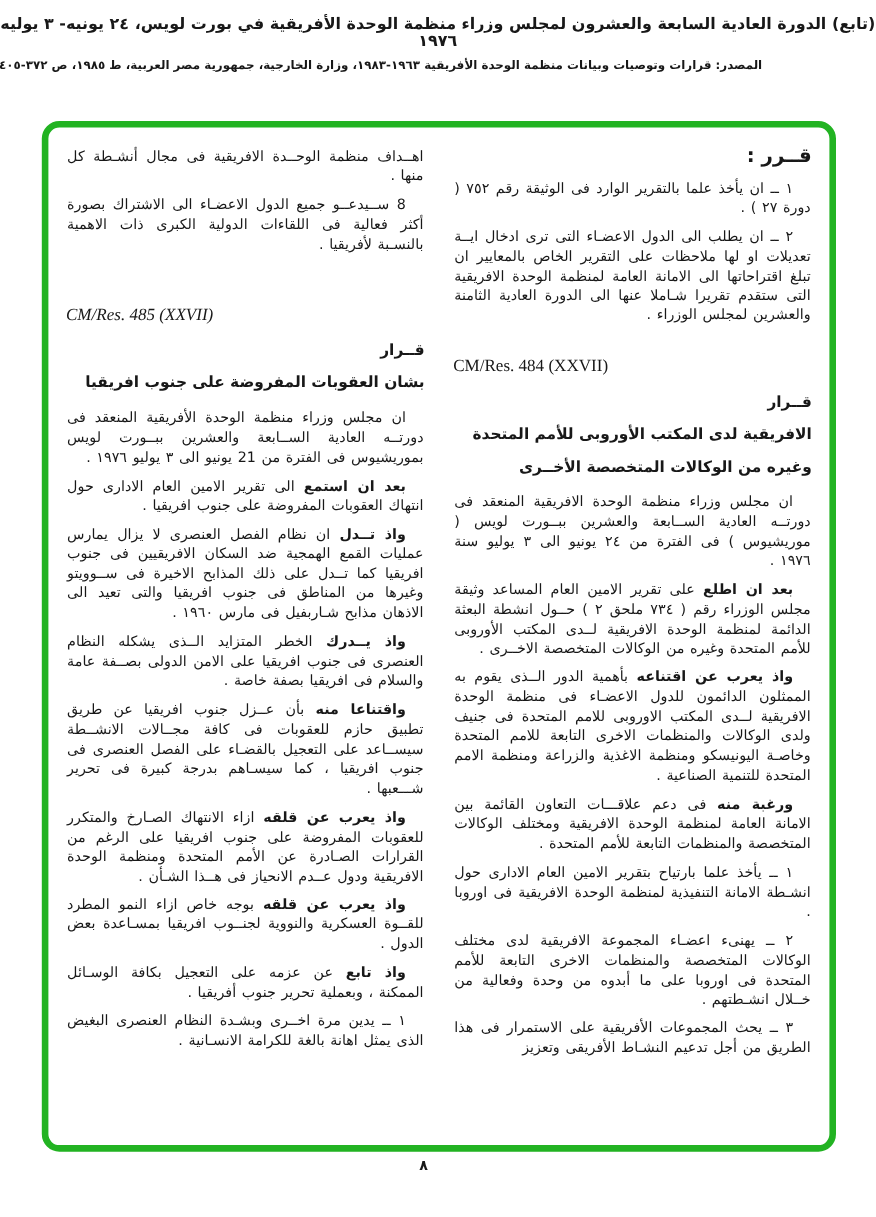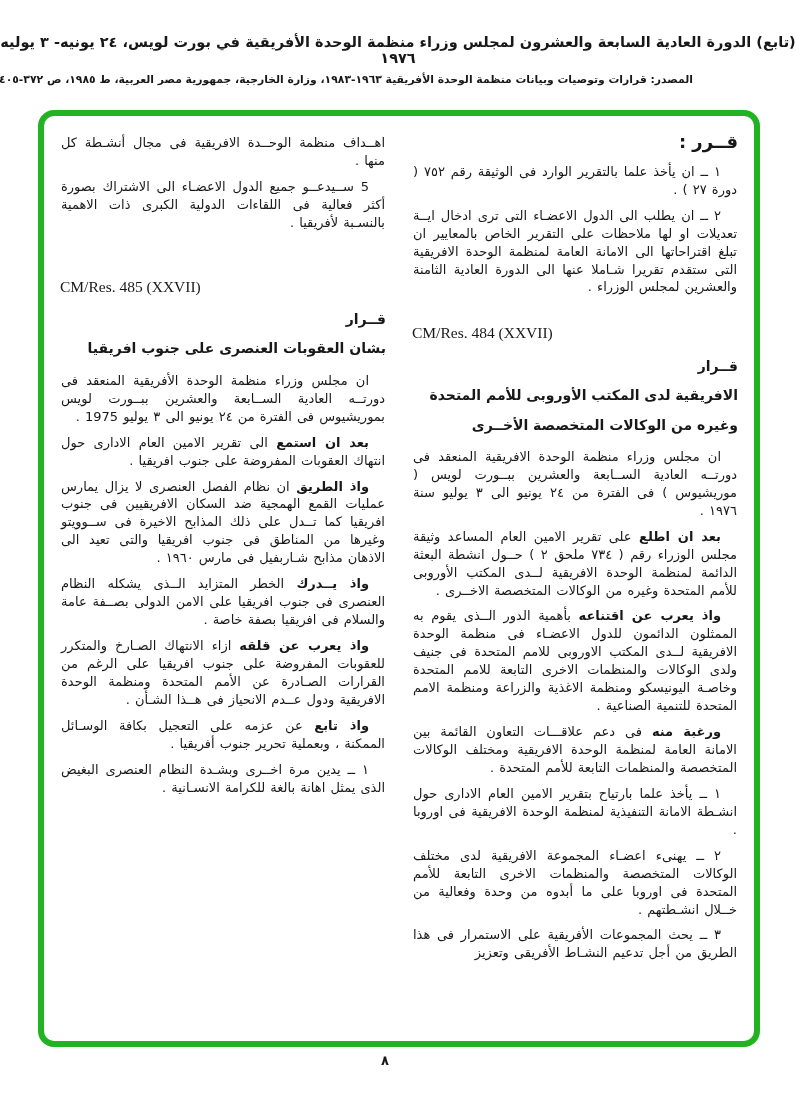--- a/index.html
+++ b/index.html
@@ -1,21 +1,21 @@
 <!DOCTYPE html>
 <html lang="ar"><head>
 <meta charset="utf-8">
 <style>
   html,body{margin:0;padding:0;}
   body{
     width:796px;height:1106px;position:relative;overflow:hidden;
     background:#ffffff;color:#181818;
     font-family:"DejaVu Sans",sans-serif;
   }
-  .header{direction:rtl;text-align:center;padding-top:34px;}
+  .header{direction:rtl;text-align:center;padding-top:14px;}
   .header-line1{font-size:14.5px;font-weight:bold;letter-spacing:0;}
   .header-line2{font-size:10.8px;font-weight:bold;margin-top:7px;transform:translateX(-52px);}
   .frame{
     position:absolute;left:38px;top:110px;width:722px;height:937px;
     box-sizing:border-box;border:6px solid #22b322;border-radius:16px;
     padding:10px 16px 8px;
   }
   .cols{display:flex;direction:rtl;gap:26px;height:100%;overflow:hidden;}
   .col{flex:1;direction:rtl;text-align:justify;font-size:13px;line-height:1.38;}
   .decree-heading{font-weight:bold;font-size:18px;text-align:right;margin:4px 0 8px;}
@@ -56,30 +56,32 @@
         <div class="para">ان مجلس وزراء منظمة الوحدة الافريقية المنعقد فى دورتــه العادية الســابعة والعشرين ببــورت لويس ( موريشيوس ) فى الفترة من ٢٤ يونيو الى ٣ يوليو سنة ١٩٧٦ .</div>
         <div class="para"><span class="lead">بعد ان اطلع</span> على تقرير الامين العام المساعد وثيقة مجلس الوزراء رقم ( ٧٣٤ ملحق ٢ ) حــول انشطة البعثة الدائمة لمنظمة الوحدة الافريقية لــدى المكتب الأوروبى للأمم المتحدة وغيره من الوكالات المتخصصة الاخــرى .</div>
         <div class="para"><span class="lead">واذ يعرب عن اقتناعه</span> بأهمية الدور الــذى يقوم به الممثلون الدائمون للدول الاعضـاء فى منظمة الوحدة الافريقية لــدى المكتب الاوروبى للامم المتحدة فى جنيف ولدى الوكالات والمنظمات الاخرى التابعة للامم المتحدة وخاصـة اليونيسكو ومنظمة الاغذية والزراعة ومنظمة الامم المتحدة للتنمية الصناعية .</div>
         <div class="para"><span class="lead">ورغبة منه</span> فى دعم علاقـــات التعاون القائمة بين الامانة العامة لمنظمة الوحدة الافريقية ومختلف الوكالات المتخصصة والمنظمات التابعة للأمم المتحدة .</div>
         <div class="para">١ ــ يأخذ علما بارتياح بتقرير الامين العام الادارى حول انشـطة الامانة التنفيذية لمنظمة الوحدة الافريقية فى اوروبا .</div>
         <div class="para">٢ ــ يهنىء اعضـاء المجموعة الافريقية لدى مختلف الوكالات المتخصصة والمنظمات الاخرى التابعة للأمم المتحدة فى اوروبا على ما أبدوه من وحدة وفعالية من خــلال انشـطتهم .</div>
         <div class="para">٣ ــ يحث المجموعات الأفريقية على الاستمرار فى هذا الطريق من أجل تدعيم النشـاط الأفريقى وتعزيز</div>
       </div>
     <div class="col">
         <div class="para noindent">اهــداف منظمة الوحــدة الافريقية فى مجال أنشـطة كل منها .</div>
-        <div class="para">5 ســيدعــو جميع الدول الاعضـاء الى الاشتراك بصورة أكثر فعالية فى اللقاءات الدولية الكبرى ذات الاهمية بالنسـبة لأفريقيا .</div>
-        <div class="res-label" style="margin-top: 44px;">CM/Res. 485 (XXVII)</div>
+        <div class="para">8 ســيدعــو جميع الدول الاعضـاء الى الاشتراك بصورة أكثر فعالية فى اللقاءات الدولية الكبرى ذات الاهمية بالنسـبة لأفريقيا .</div>
+        <div class="res-label" style="margin-top: 44px; font-style: italic;">CM/Res. 485 (XXVII)</div>
         <div class="doc-title">
           <div>قــرار</div>
-          <div>بشان العقوبات العنصرى على جنوب افريقيا</div>
+          <div>بشان العقوبات المفروضة على جنوب افريقيا</div>
         </div>
-        <div class="para">ان مجلس وزراء منظمة الوحدة الأفريقية المنعقد فى دورتــه العادية الســابعة والعشرين ببــورت لويس بموريشيوس فى الفترة من ٢٤ يونيو الى ٣ يوليو 1975 .</div>
+        <div class="para">ان مجلس وزراء منظمة الوحدة الأفريقية المنعقد فى دورتــه العادية الســابعة والعشرين ببــورت لويس بموريشيوس فى الفترة من 21 يونيو الى ٣ يوليو ١٩٧٦ .</div>
         <div class="para"><span class="lead">بعد ان استمع</span> الى تقرير الامين العام الادارى حول انتهاك العقوبات المفروضة على جنوب افريقيا .</div>
-        <div class="para"><span class="lead">واذ الطريق</span> ان نظام الفصل العنصرى لا يزال يمارس عمليات القمع الهمجية ضد السكان الافريقيين فى جنوب افريقيا كما تــدل على ذلك المذابح الاخيرة فى ســوويتو وغيرها من المناطق فى جنوب افريقيا والتى تعيد الى الاذهان مذابح شـاربفيل فى مارس ١٩٦٠ .</div>
+        <div class="para"><span class="lead">واذ تــدل</span> ان نظام الفصل العنصرى لا يزال يمارس عمليات القمع الهمجية ضد السكان الافريقيين فى جنوب افريقيا كما تــدل على ذلك المذابح الاخيرة فى ســوويتو وغيرها من المناطق فى جنوب افريقيا والتى تعيد الى الاذهان مذابح شـاربفيل فى مارس ١٩٦٠ .</div>
         <div class="para"><span class="lead">واذ يــدرك</span> الخطر المتزايد الــذى يشكله النظام العنصرى فى جنوب افريقيا على الامن الدولى بصــفة عامة والسلام فى افريقيا بصفة خاصة .</div>
+        <div class="para"><span class="lead">واقتناعا منه</span> بأن عــزل جنوب افريقيا عن طريق تطبيق حازم للعقوبات فى كافة مجــالات الانشــطة سيســاعد على التعجيل بالقضـاء على الفصل العنصرى فى جنوب افريقيا ، كما سيسـاهم بدرجة كبيرة فى تحرير شـــعبها .</div>
         <div class="para"><span class="lead">واذ يعرب عن قلقه</span> ازاء الانتهاك الصـارخ والمتكرر للعقوبات المفروضة على جنوب افريقيا على الرغم من القرارات الصـادرة عن الأمم المتحدة ومنظمة الوحدة الافريقية ودول عــدم الانحياز فى هــذا الشـأن .</div>
+        <div class="para"><span class="lead">واذ يعرب عن قلقه</span> بوجه خاص ازاء النمو المطرد للقــوة العسكرية والنووية لجنــوب افريقيا بمسـاعدة بعض الدول .</div>
         <div class="para"><span class="lead">واذ تابع</span> عن عزمه على التعجيل بكافة الوسـائل الممكنة ، وبعملية تحرير جنوب أفريقيا .</div>
         <div class="para">١ ــ يدين مرة اخــرى وبشـدة النظام العنصرى البغيض الذى يمثل اهانة بالغة للكرامة الانسـانية .</div>
       </div>
   </div>
 </div>
 
 <div class="page-num">٨</div>
 
 </body></html>

